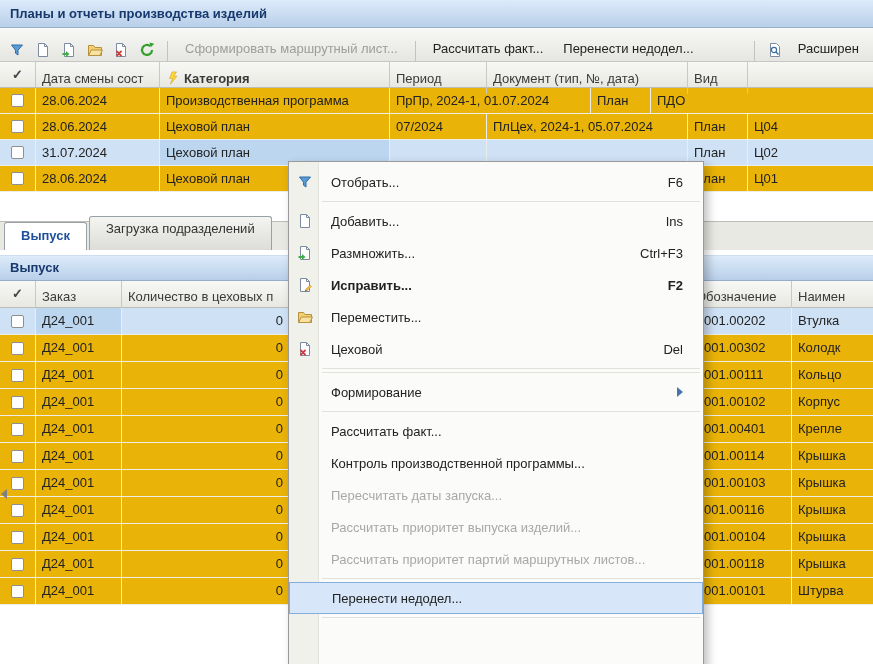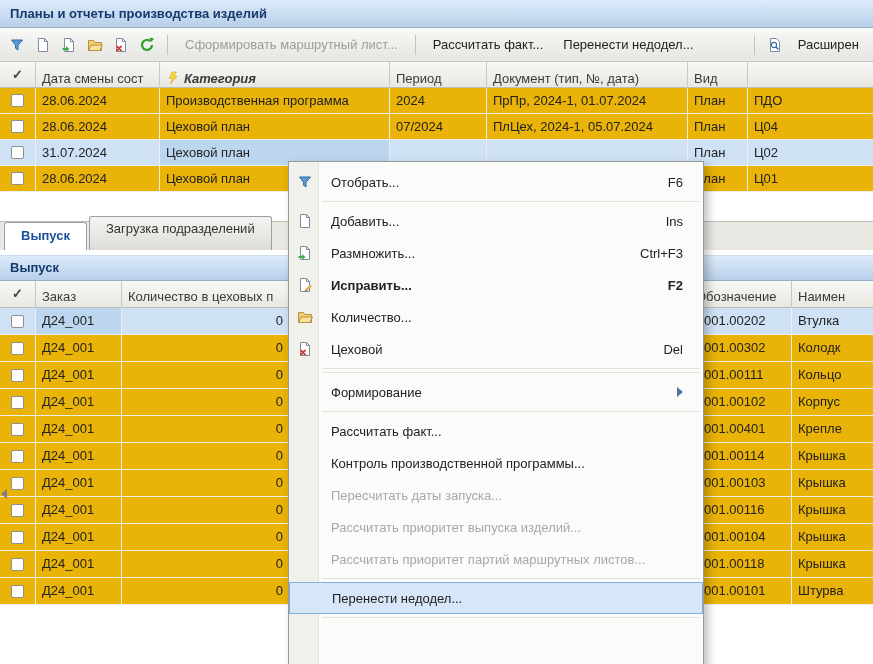--- a/index.html
+++ b/index.html
@@ -8,21 +8,21 @@
   #app{position:relative;width:873px;height:664px;overflow:hidden;background:#fff}
 
   
   .titlebar{position:absolute;left:0;top:0;width:100%;height:28px;
     background:linear-gradient(#ddebfa,#b8cfe9);border-bottom:1px solid #97adca;
     color:#17396e;font-weight:bold;line-height:27px;padding-left:10px}
 
   
   .toolbar{position:absolute;left:0;top:28px;width:100%;height:34px;
     background:linear-gradient(#f8f8f6,#e5e5e1);border-bottom:1px solid #c6c6c2;
-    display:flex;align-items:center;padding:0 6px;gap:4px;white-space:nowrap}
+    display:flex;align-items:flex-end;padding:0 6px;gap:4px;white-space:nowrap}
   .tbi{width:22px;height:22px;display:flex;align-items:center;justify-content:center;border-radius:3px}
   .tbi svg{width:16px;height:16px}
   .tbsep{width:1px;height:20px;background:#c2c2be;margin:0 5px;flex:0 0 1px}
   .tbbtn{padding:0 8px;line-height:24px}
   .tbbtn.disabled{color:#9d9d9d}
   .push{margin-left:auto}
   .clip{overflow:hidden}
 
   
   .ghead{display:flex;background:linear-gradient(#f7f7f4,#e8e8e3);border-bottom:1px solid #bdbdb8}
@@ -37,21 +37,21 @@
   .cb{width:13px;height:13px;border:1px solid #8f8f8f;background:#fff;border-radius:2px;display:inline-block}
   .chk{font-weight:bold;color:#444}
 
   #topgrid{position:absolute;left:0;top:62px;width:873px;height:160px;background:#fff;border-bottom:1px solid #bdbdb6}
   #topgrid .ghead{height:26px}
   #topgrid .hc{line-height:25px}
   #topgrid .gr{height:26px}
   #topgrid .td{line-height:25px}
   .c-date{flex:0 0 124px}.c-cat{flex:0 0 230px}.c-per{flex:0 0 97px}
   .c-doc{flex:0 0 201px}.c-kind{flex:0 0 60px}.c-dep{flex:1;border-right:none}
-  .catb{font-weight:bold;font-style:italic}
+  .catb{font-weight:bold;}
 
   
   .tabstrip{position:absolute;left:0;top:222px;width:100%;height:28px;background:#e9e9e4;
     display:flex;align-items:flex-end;padding-left:4px}
   .tab{height:34px;line-height:24px;padding:0 16px;border:1px solid #9aa0a8;border-bottom:none;
     border-radius:3px 3px 0 0;background:linear-gradient(#f4f4f1,#dcdcd8);margin-right:2px;color:#333}
   .tab.active{background:#fff;color:#1d4f9c;font-weight:bold;height:28px;line-height:26px}
 
   .sectionbar{position:absolute;left:0;top:255px;width:100%;height:26px;
     background:linear-gradient(#ddebfa,#b8cfe9);border-top:1px solid #cddcef;border-bottom:1px solid #97adca;
@@ -172,21 +172,20 @@
       <div class="hc c-kind">
           <span>Вид</span>
         </div>
     </div>
     <div class="gr">
       <div class="td c-check">
           <span class="cb"></span>
         </div>
       <div class="td c-date">28.06.2024</div>
       <div class="td c-cat">Производственная программа</div>
-      <div class="td c-per">2024</div>
       <div class="td c-doc">ПрПр, 2024-1, 01.07.2024</div>
       <div class="td c-kind">План</div>
       <div class="td c-dep">ПДО</div>
     </div>
     <div class="gr">
       <div class="td c-check">
           <span class="cb"></span>
         </div>
       <div class="td c-date">28.06.2024</div>
       <div class="td c-cat">Цеховой план</div>
@@ -414,21 +413,21 @@
       <span class="mia">F2</span>
     </div>
 
     <div class="mi">
       <span class="mic">
           <svg viewBox="0 0 16 16">
             <path d="M1.5 3.5h5l1.5 2h6.5v8h-13z" fill="#f3cf70" stroke="#b6913e"></path>
             <path d="M1.5 13.5l2.8-5.5h11.2l-2.8 5.5z" fill="#f9e2a0" stroke="#b6913e"></path>
           </svg>
         </span>
-      <span class="mil">Количество...</span>
+      <span class="mil">Переместить...</span>
       <span class="mia"></span>
     </div>
 
     <div class="mi">
       <span class="mic">
           <svg viewBox="0 0 16 16">
             <path d="M3.5 1.5h6l3 3v10h-9z" fill="#fff" stroke="#7d8aa0"></path>
             <path d="M9.5 1.5v3h3" fill="none" stroke="#7d8aa0"></path>
             <path d="M4 9.5l4 4m0-4l-4 4" stroke="#d03c3c" stroke-width="1.8" stroke-linecap="round"></path>
           </svg>

